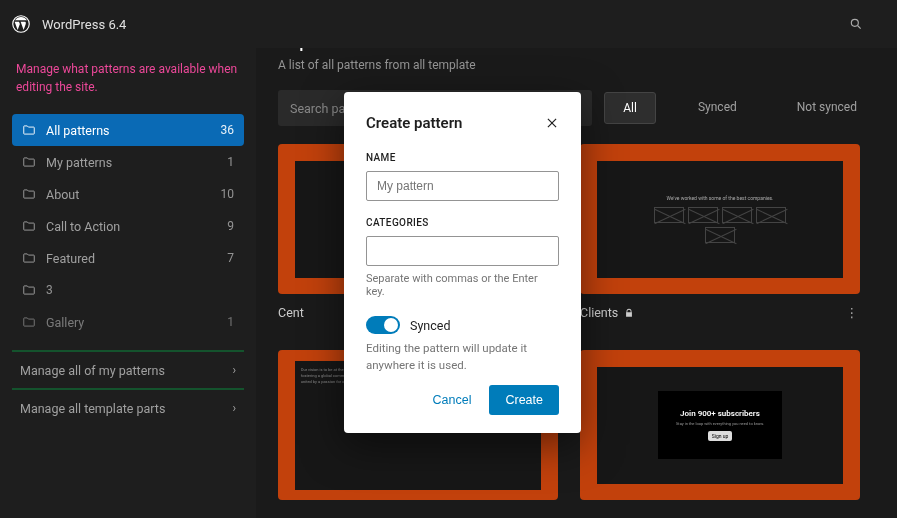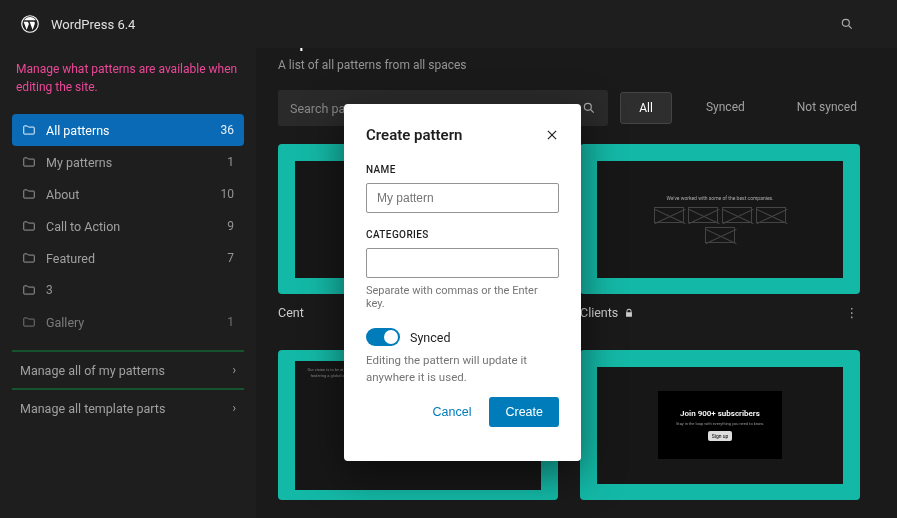--- a/index.html
+++ b/index.html
@@ -10,21 +10,21 @@
     width: 897px;
     height: 518px;
     overflow: hidden;
     position: relative;
     font-size: 13px;
   }
   .topbar {
     height: 48px;
     display: flex;
     align-items: center;
-    padding: 0 21px;
+    padding: 0 12px;
     background: #1e1e1e;
   }
   .wp-logo { width: 18px; height: 18px; margin-right: 12px; }
   .wp-title { font-size: 13px; color: #e0e0e0; flex: 1; }
   .search-top-icon { width: 14px; height: 14px; color: #aaa; margin-right: 22px; }
   .main { display: flex; height: calc(518px - 48px); }
   .sidebar {
     width: 256px;
     background: #1e1e1e;
     padding: 12px 12px 0 12px;
@@ -87,40 +87,39 @@
     border-radius: 3px;
     height: 36px;
     flex: 1;
     display: flex;
     align-items: center;
     padding: 0 12px;
     color: #888;
     font-size: 12.5px;
   }
   .search-box .sicon { margin-left: auto; width: 14px; height: 14px; }
-  .tabs { display: flex; gap: 16px; }
+  .tabs { display: flex; gap: 24px; }
   .tab {
     padding: 8px 18px;
     font-size: 12px;
     color: #a0a0a0;
     border-radius: 3px;
     cursor: pointer;
   }
   .tab.active { background: #2e2e2e; color: #fff; border: 1px solid #444; }
   .grid { display: flex; gap: 22px; flex-wrap: wrap; }
   .card {
     width: 280px;
     height: 150px;
-    background: #14b8a6;
+    background: #c2410c;
     border-radius: 4px;
     display: flex;
     align-items: center;
     justify-content: center;
     position: relative;
-    text-align: right;
   }
   .card-inner {
     background: #171717;
     width: 88%;
     height: 78%;
     display: flex;
     flex-direction: column;
     align-items: center;
     justify-content: center;
   }
@@ -140,26 +139,26 @@
   .lock-icon { width: 10px; height: 10px; margin-left: 6px; }
   .more-icon { margin-left: auto; color: #aaa; letter-spacing: 2px; }
   .sub-card-inner { background:#000; width:50%; height:58%; display:flex; flex-direction:column; align-items:center; justify-content:center; }
   .sub-card-title { font-size:8px; font-weight:600; color:#fff; }
   .sub-card-sub { font-size:4px; color:#999; margin:3px 0 5px; }
   .sub-btn { font-size:5px; background:#ddd; color:#000; padding:2px 4px; border-radius:2px; }
 
   
   .modal {
     position: absolute;
-    left: 344px; top: 104px;
+    left: 344px; top: 92px;
     width: 237px;
     background: #fff;
     border-radius: 4px;
     box-shadow: 0 12px 40px rgba(0,0,0,0.5);
-    padding: 22px 22px 34px 22px;
+    padding: 22px 22px 18px 22px;
     color: #1e1e1e;
   }
   .modal-head { display: flex; align-items: center; margin-bottom: 20px; }
   .modal-title { font-size: 15px; font-weight: 600; flex: 1; color: #1e1e1e; }
   .close-icon { width: 14px; height: 14px; color: #1e1e1e; cursor: pointer; }
   .field-label { font-size: 10px; font-weight: 500; letter-spacing: 0.4px; color: #1e1e1e; margin-bottom: 8px; text-transform: uppercase; }
   .text-input {
     width: 100%;
     height: 30px;
     border: 1px solid #949494;
@@ -265,21 +264,21 @@
       <span class="chev">›</span>
     </div>
     <div class="manage-item">
       <span>Manage all template parts</span>
       <span class="chev">›</span>
     </div>
   </aside>
 
   <section class="content">
     <h1 class="content-title">All patterns</h1>
-    <div class="content-subtitle">A list of all patterns from all spaces</div>
+    <div class="content-subtitle">A list of all patterns from all template</div>
 
     <div class="toolbar">
       <div class="search-box">
         <span>Search patterns</span>
         <svg class="sicon" viewBox="0 0 24 24" fill="none" stroke="#aaa" stroke-width="2">
             <circle cx="10" cy="10" r="6"></circle>
             <line x1="15" y1="15" x2="20" y2="20"></line>
           </svg>
       </div>
       <div class="tabs">

